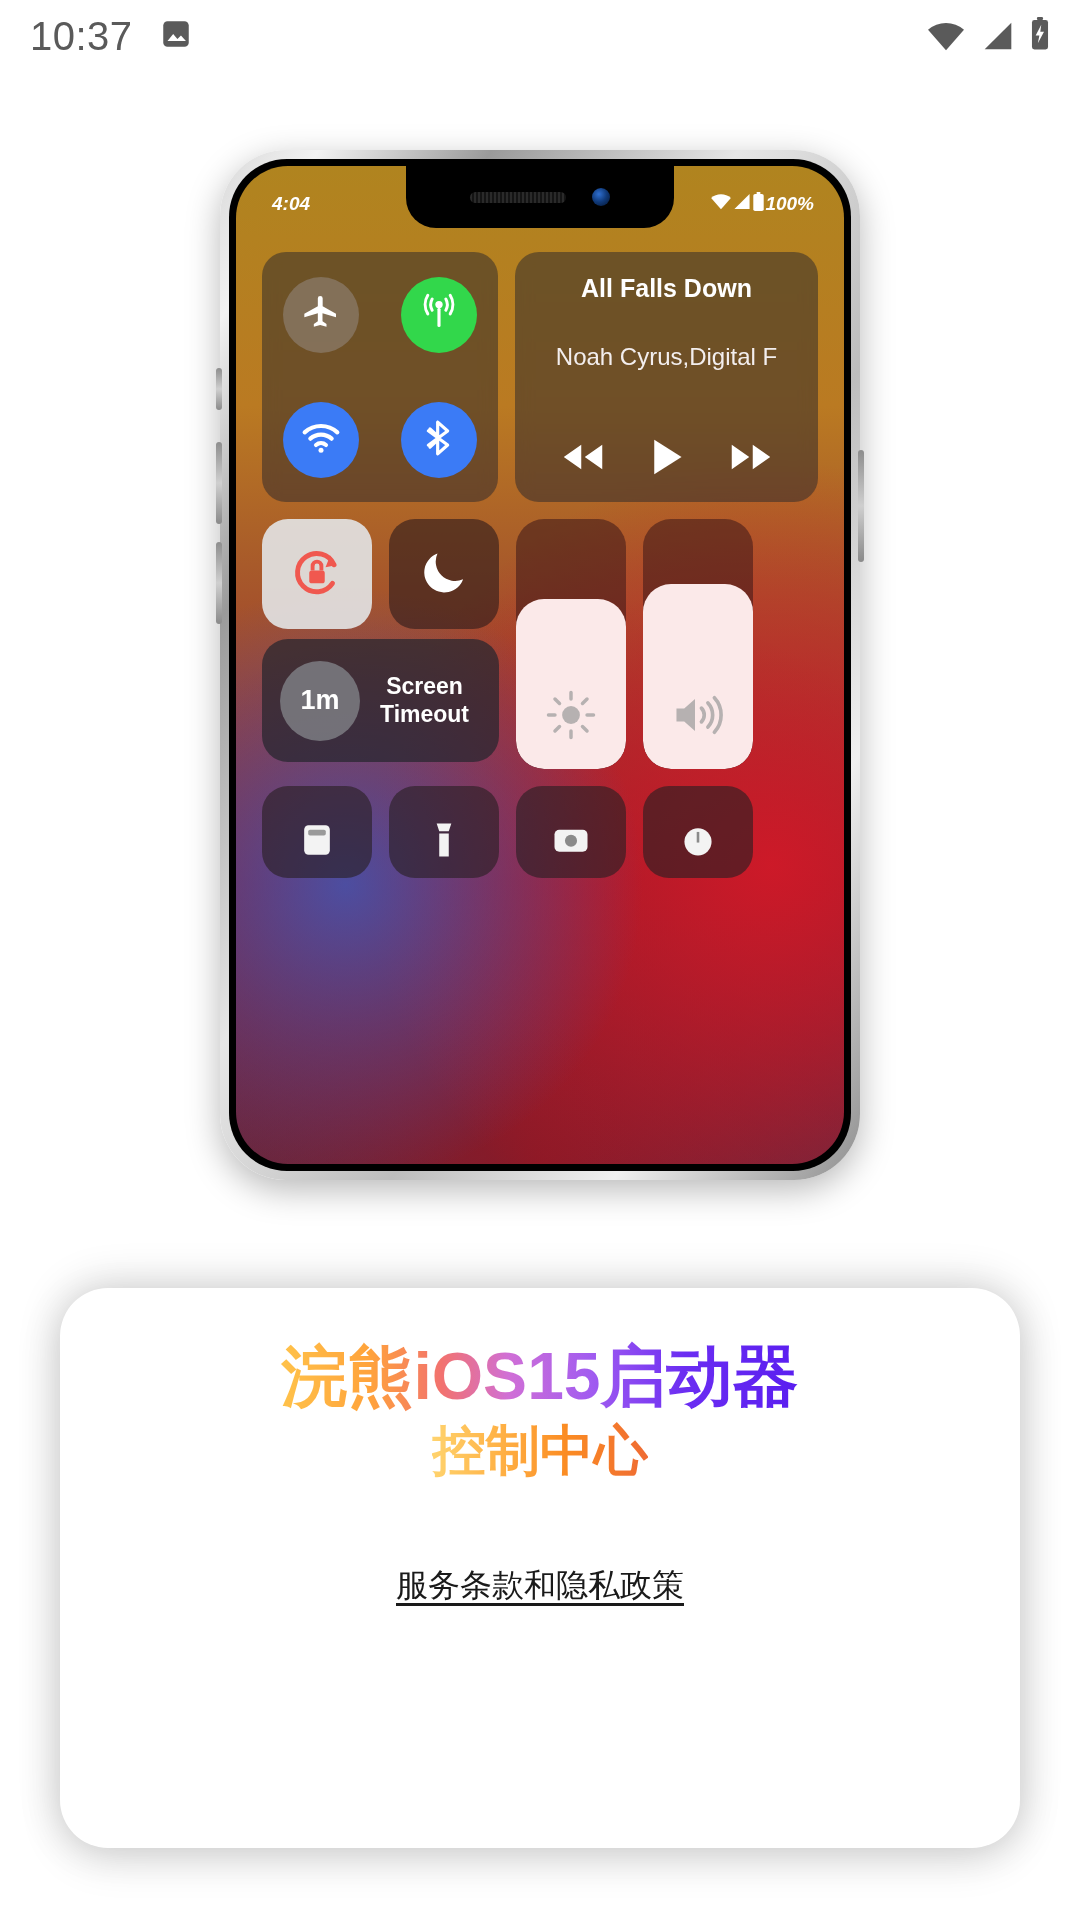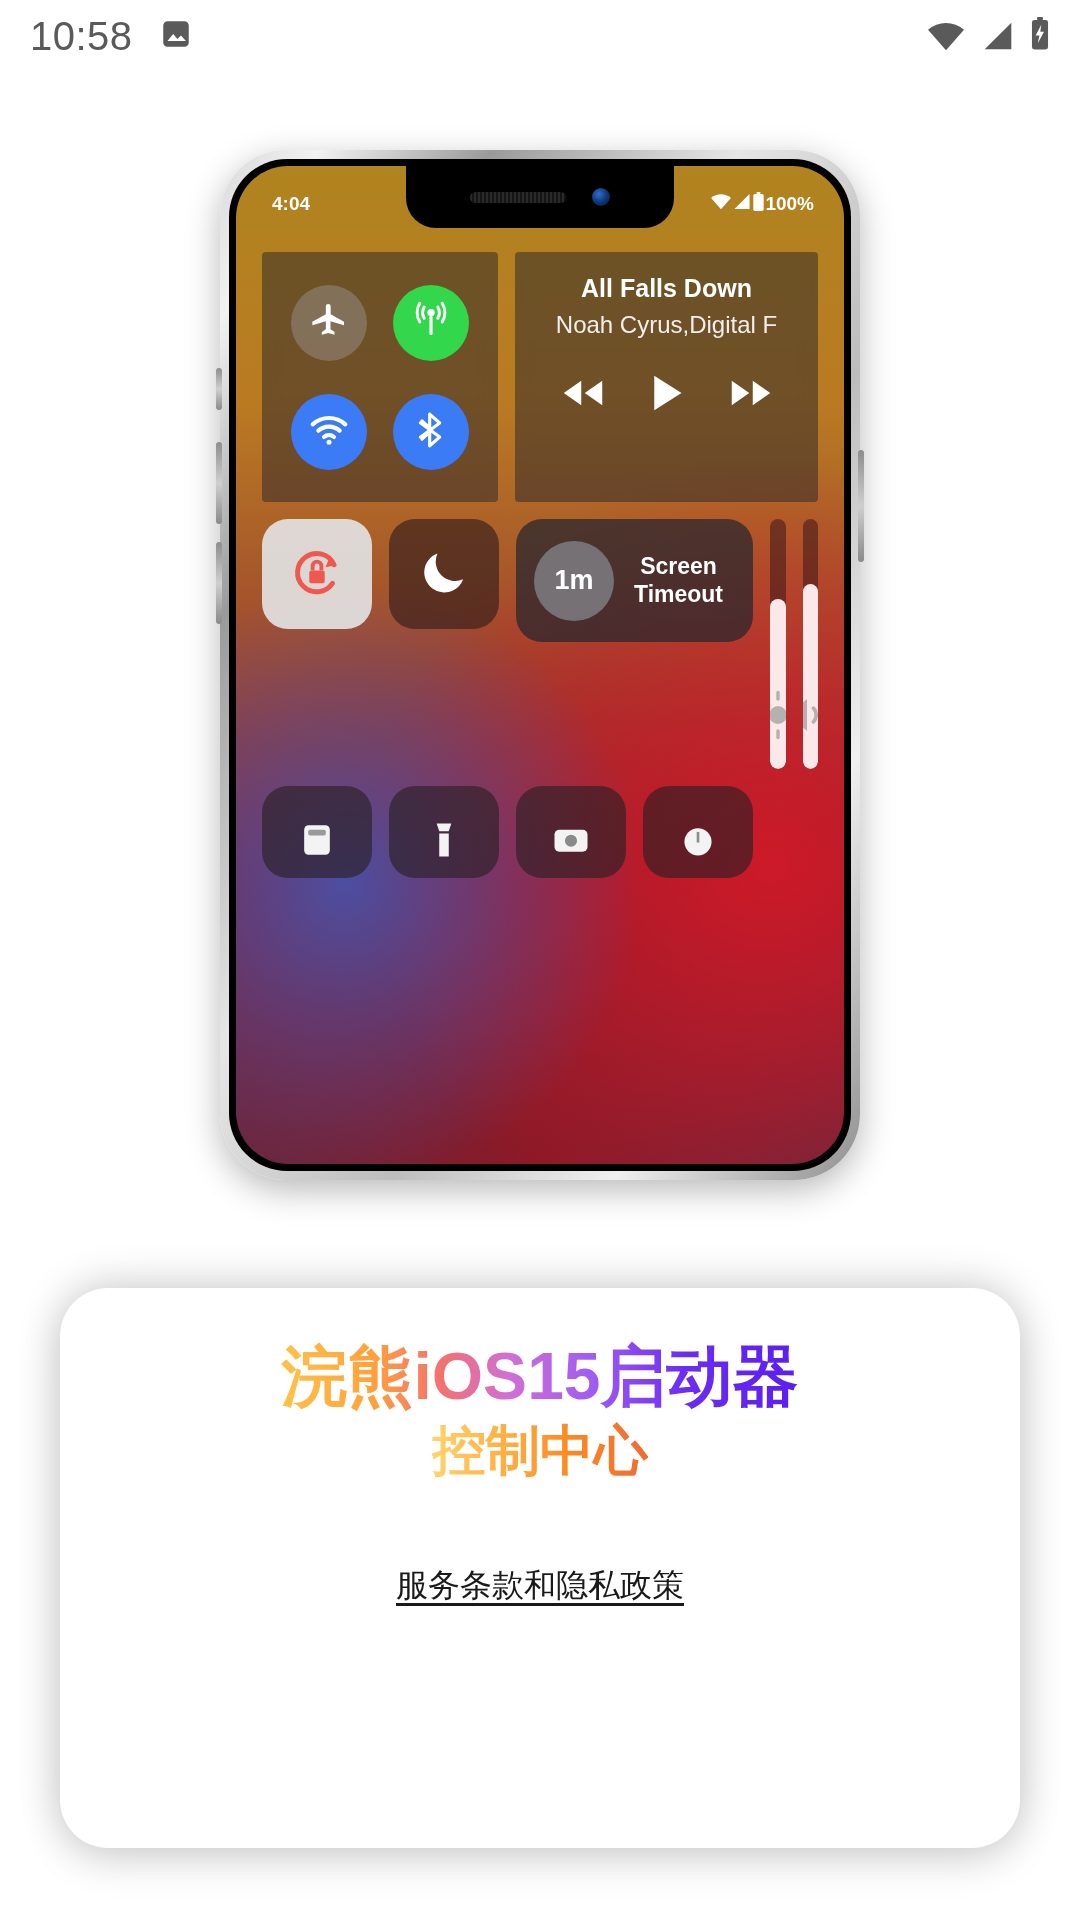--- a/index.html
+++ b/index.html
@@ -66,32 +66,32 @@
   #notch-speaker{ width:96px; height:11px; border-radius:7px;
     background:repeating-linear-gradient(90deg,#2a2a2a 0 2px,#141414 2px 4px); }
   #notch-camera{ width:18px; height:18px; border-radius:50%;
     background:radial-gradient(circle at 38% 34%,#2f6fd0 0%,#103a7a 48%,#04142e 100%); }
 
   
   #phone-sb{
     position:absolute; top:0; left:0; width:100%; height:62px;
     display:flex; align-items:center; justify-content:space-between;
     padding:14px 30px 0 36px; color:#fff; z-index:5;
-    font-size:19px; font-weight:600;
+    font-size:19px; font-weight:600;font-style:italic;
   }
   #phone-sb-right{ display:flex; align-items:center; }
   #phone-battery-pct{ font-size:19px; font-weight:600; }
 
   
   #cc{
     position:absolute; top:86px; left:0; width:100%; padding:0 26px;
     display:flex; flex-direction:column; gap:17px; z-index:4;
   }
   .cc-row{ display:flex; gap:17px; }
-  .cc-tile{ border-radius:4px; background:rgba(44,40,44,.52); backdrop-filter:blur(8px); }
+  .cc-tile{ border-radius:24px; background:rgba(44,40,44,.52); backdrop-filter:blur(8px);gap:32px; }
 
   
   #tile-connectivity{ width:236px; height:250px; display:grid;
     grid-template-columns:1fr 1fr; place-items:center; padding:16px; }
   .toggle-circle{ width:76px; height:76px; border-radius:50%;
     display:flex; align-items:center; justify-content:center; }
   .tg-off{ background:rgba(150,140,135,.52); }
   .tg-green{ background:#32d74b; }
   .tg-blue{ background:#3b7bf6; }
 
@@ -112,21 +112,21 @@
     background:rgba(46,28,28,.62);
     display:flex; align-items:center; justify-content:center; }
   .slider-tile{ width:110px; height:250px; border-radius:28px;
     background:rgba(58,22,24,.55); position:relative; overflow:hidden;
     display:flex; align-items:flex-end; }
   .slider-fill{ width:100%; background:#fbe9e9; border-radius:28px;
     display:flex; align-items:flex-end; justify-content:center;
     padding-bottom:24px; }
 
   #row2{ display:flex; gap:17px; align-items:flex-start; }
-  #row2-left{ display:flex; flex-direction:row; gap:17px; }
+  #row2-left{ display:flex; flex-direction:column; gap:10px; }
   #row2-left-top{ display:flex; gap:17px; }
   #tile-timeout{ width:237px; height:123px; border-radius:26px;
     background:rgba(38,38,46,.72);
     display:flex; align-items:center; gap:20px; padding:0 18px; }
   #timeout-circle{ width:80px; height:80px; border-radius:50%;
     background:rgba(125,125,130,.85); color:#fff; font-size:27px; font-weight:700;
     display:flex; align-items:center; justify-content:center; }
   #timeout-label{ color:#fff; font-size:23px; font-weight:600; line-height:1.18; text-align:center; }
 
   
@@ -176,21 +176,21 @@
     color:#fff; font-size:40px; font-weight:500; letter-spacing:2px;
     display:flex; align-items:center; justify-content:center; cursor:pointer; border:none;
     font-family:"Liberation Sans","DejaVu Sans",sans-serif;
   }
 </style>
 </head>
 <body>
 
 <div id="android-statusbar">
   <div id="sb-left">
-    <span id="sb-clock">10:58</span>
+    <span id="sb-clock">10:37</span>
     <span>
       <svg width="34" height="34" viewBox="0 0 24 24">
         <rect x="3" y="3" width="18" height="18" rx="3" fill="#5a5a5a"></rect>
         <path d="M6 17l4-5 3 3.5L15.5 13 19 17z" fill="#ffffff"></path>
       </svg>
     </span>
   </div>
   <div id="sb-right">
     <span>
       <svg width="40" height="30" viewBox="0 0 24 18">

